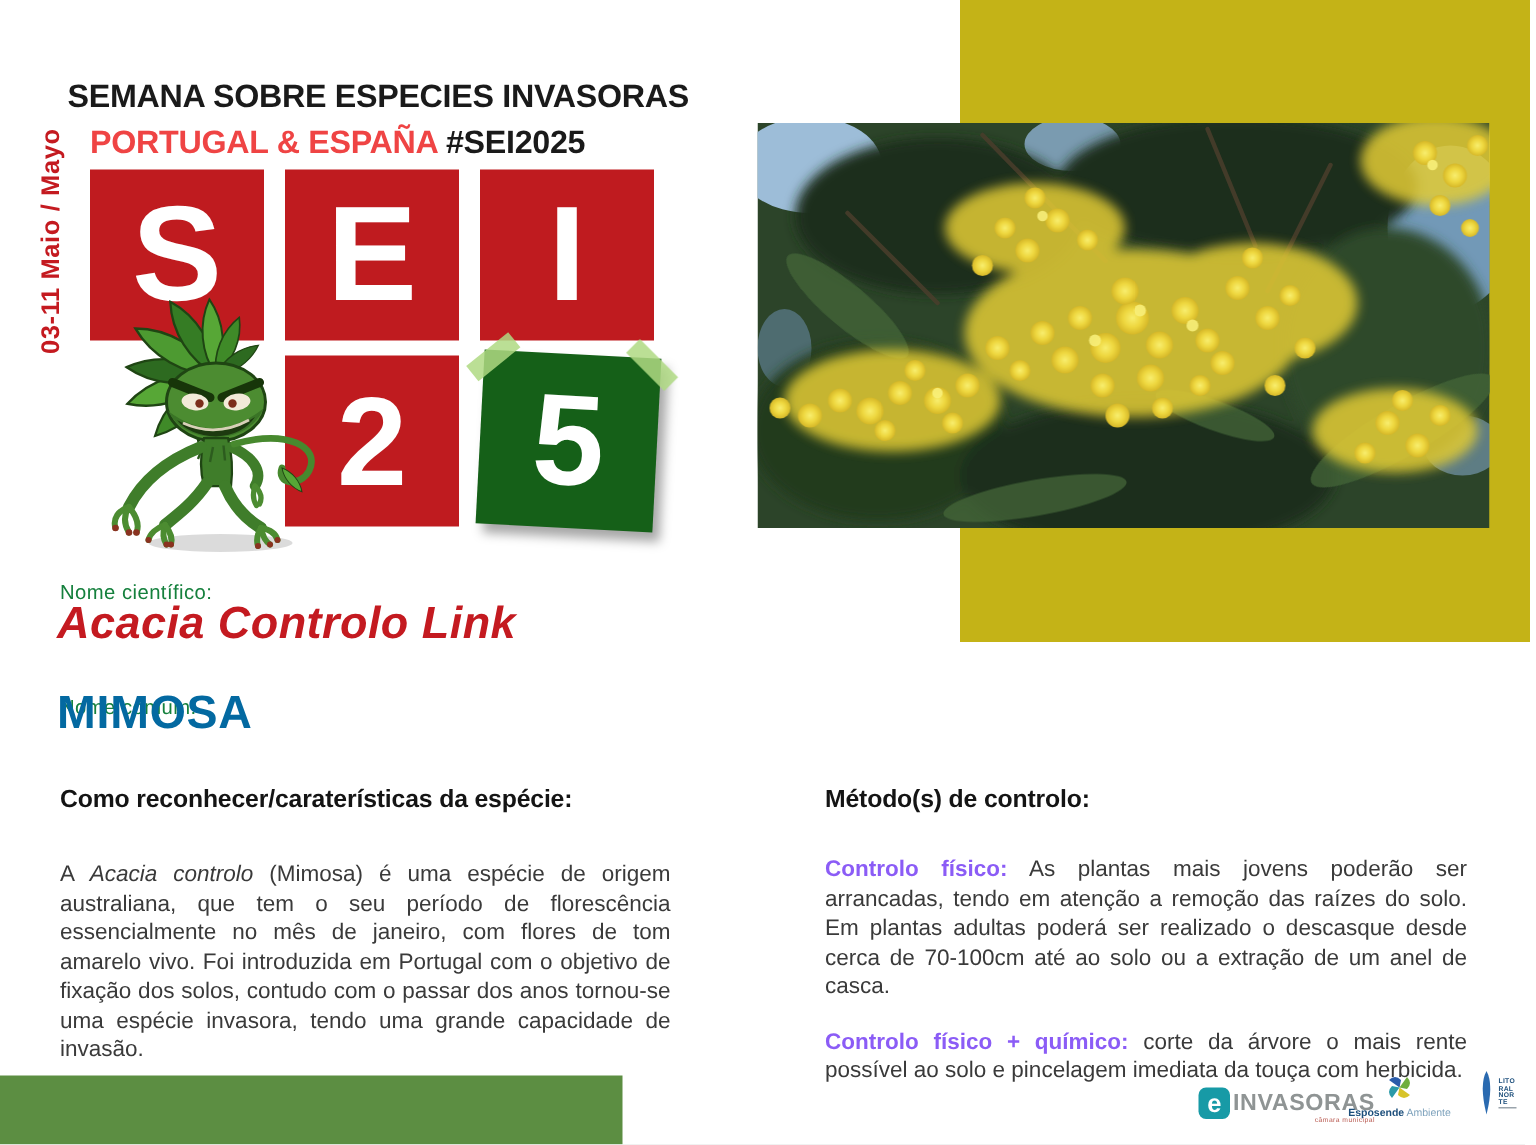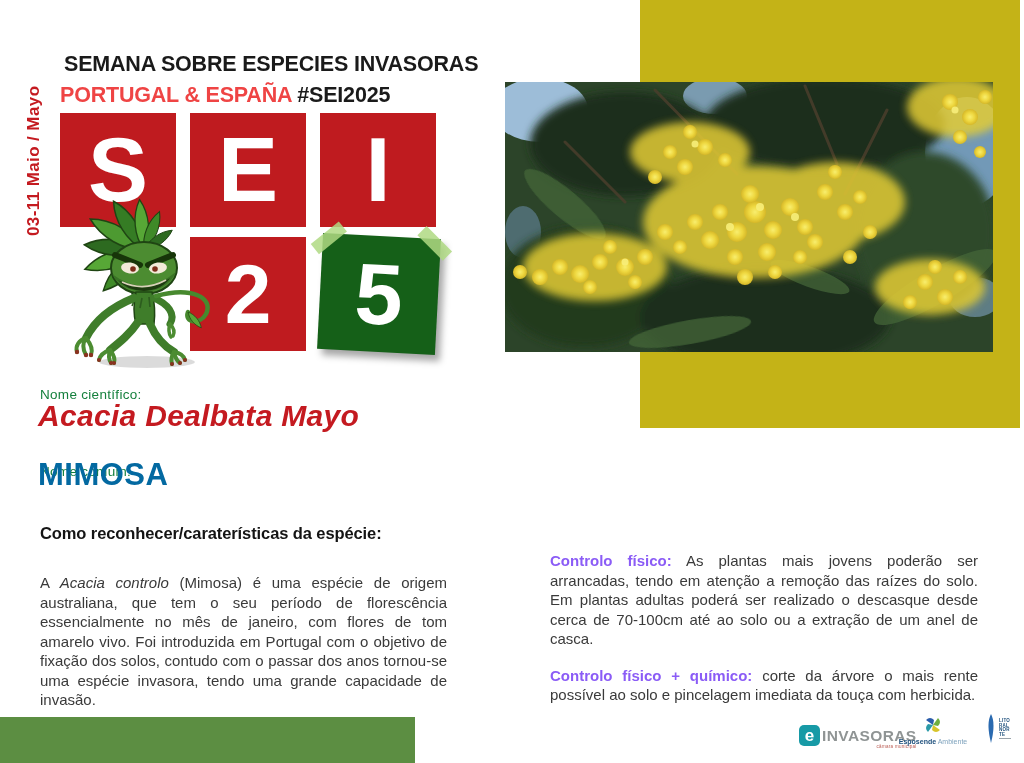--- a/index.html
+++ b/index.html
@@ -13,21 +13,21 @@
   
   .photo{position:absolute;left:505px;top:82px;width:488px;height:270px;z-index:2;}
   .photo svg{display:block;width:100%;height:100%;}
   
   .date-vert{
     position:absolute;left:24px;top:50px;height:186px;z-index:3;
     writing-mode:vertical-rl;transform:rotate(180deg);
     font-weight:bold;font-size:17px;letter-spacing:.4px;color:#c41a20;white-space:nowrap;
   }
   
-  .header-l1{position:absolute;left:64px;top:52px;font-size:21.5px;font-weight:bold;color:#1a1a1a;letter-spacing:-.2px;z-index:3;}
+  .header-l1{position:absolute;left:45px;top:52px;font-size:21.5px;font-weight:bold;color:#1a1a1a;letter-spacing:-.2px;z-index:3;}
   .header-l2{position:absolute;left:60px;top:83px;font-size:21.5px;font-weight:bold;color:#1a1a1a;letter-spacing:-.2px;z-index:3;}
   .header-l2 .red{color:#ef4444;}
   
   .sq{
     position:absolute;width:116px;height:114px;background:#bf1b1f;z-index:3;
     display:flex;align-items:center;justify-content:center;
     color:#fff;font-weight:bold;font-size:90px;line-height:1;
   }
   .sq-s{left:60px;top:113px;}
   .sq-e{left:190px;top:113px;}
@@ -276,30 +276,31 @@
         <circle cx="62" cy="179" r="2"></circle>
       <circle cx="133" cy="176" r="2"></circle>
         <circle cx="128" cy="179" r="2"></circle>
         <circle cx="120" cy="180" r="2"></circle>
     </g>
     <path d="M104,112 C140,102 162,114 154,130 C148,141 132,139 136,128" stroke="#47892e" stroke-width="4.5" fill="none" stroke-linecap="round"></path>
     <use href="#leaf" transform="translate(136,128) rotate(140) scale(0.45)" fill="#57a736" stroke="#1f4513" stroke-width="1.5"></use>
   </svg>
 
   <div class="lbl sci-label">Nome científico:</div>
-  <div class="sci-name">Acacia Dealbata Mayo</div>
+  <div class="sci-name">Acacia Controlo Link</div>
   <div class="lbl com-label">Nome comum:</div>
   <div class="com-name">MIMOSA</div>
 
   <div class="col col-left">
     <h3>Como reconhecer/caraterísticas da espécie:</h3>
     <p><span>A </span><i>Acacia controlo</i><span> (Mimosa) é uma espécie de origem australiana, que tem o seu período de florescência essencialmente no mês de janeiro, com flores de tom amarelo vivo. Foi introduzida em Portugal com o objetivo de fixação dos solos, contudo com o passar dos anos tornou-se uma espécie invasora, tendo uma grande capacidade de invasão.</span></p>
   </div>
 
   <div class="col col-right">
+    <h3>Método(s) de controlo:</h3>
     <p class="p1"><b>Controlo físico:</b><span> As plantas mais jovens poderão ser arrancadas, tendo em atenção a remoção das raízes do solo. Em plantas adultas poderá ser realizado o descasque desde cerca de 70-100cm até ao solo ou a extração de um anel de casca.</span></p>
     <p class="p2"><b>Controlo físico + químico:</b><span> corte da árvore o mais rente possível ao solo e pincelagem imediata da touça com herbicida.</span></p>
   </div>
 
   <div class="logo-esposende">
     <div class="row">
       <div class="e-badge">e</div>
       <div class="e-text">INVASORAS</div>
     </div>
     <div class="e-sub">câmara municipal</div>

